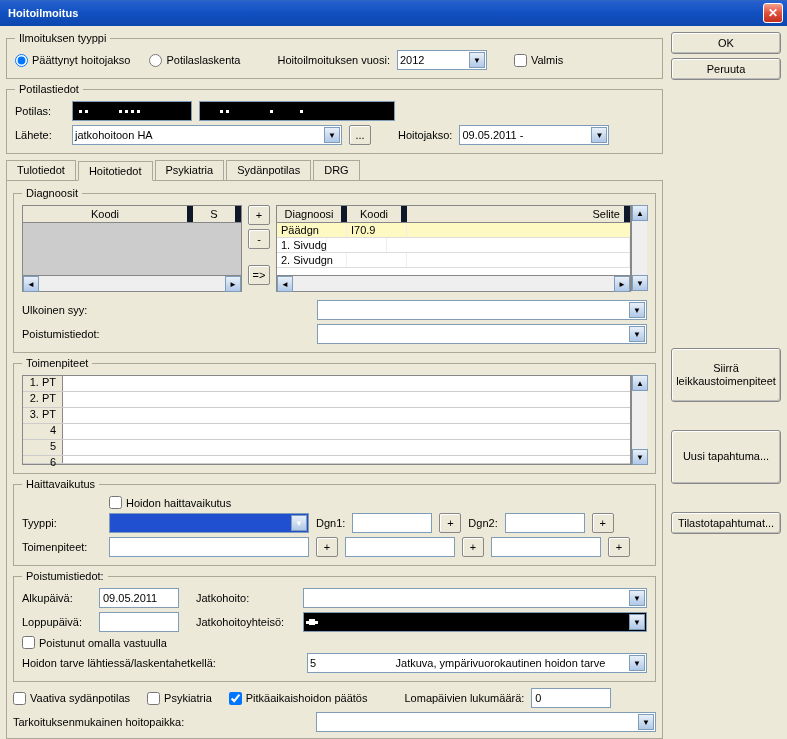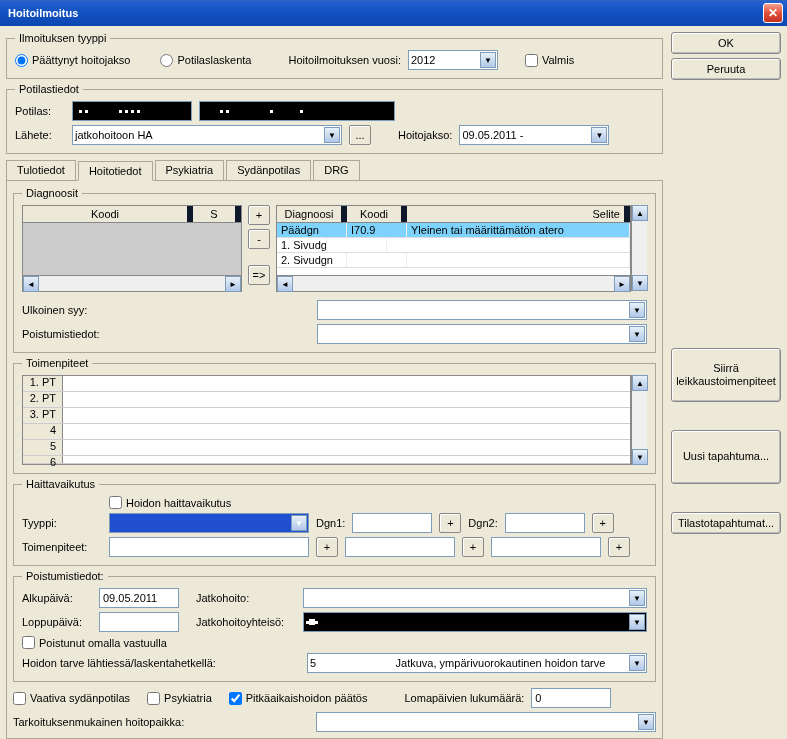--- a/index.html
+++ b/index.html
@@ -26,21 +26,21 @@
 input[type=radio], input[type=checkbox] { margin: 0; }
 .tabs { display: flex; border-bottom: 1px solid #aca899; margin-top: 6px; }
 .tab { padding: 3px 10px; border: 1px solid #aca899; border-bottom: none; background: #ece9d8; margin-right: 2px; cursor: pointer; position: relative; }
 .tab.active { background: #ece9d8; top: 1px; z-index: 2; border-bottom: 1px solid #ece9d8; }
 .tab-content { border: 1px solid #aca899; border-top: none; padding: 6px; }
 .grid { border: 1px solid #888; background: white; position: relative; }
 .grid-header { background: #ece9d8; display: flex; border-bottom: 1px solid #888; }
 .grid-header-cell { padding: 2px 4px; border-right: 6px solid #0f172a; text-align: center; }
 .grid-body { background: white; }
 .grid-row { display: flex; border-bottom: 1px solid #ddd; }
-.grid-row.sel { background: #7dd3fc; }
+.grid-row.sel { background: #fef9c3; }
 .grid-cell { padding: 1px 4px; border-right: 1px solid #eee; overflow: hidden; white-space: nowrap; }
 .scrollbar-h { height: 16px; background: #ece9d8; display: flex; border-top: 1px solid #888; }
 .sb-btn { width: 16px; height: 16px; background: linear-gradient(to bottom,#e8f0f8,#b0c8e8); border: 1px solid #7f9db9; font-size: 8px; display: flex; align-items: center; justify-content: center; cursor: pointer; }
 .sb-track { flex: 1; background: #efefef; }
 .scrollbar-v { width: 16px; background: #ece9d8; display: flex; flex-direction: column; border-left: 1px solid #888; }
 .small-btn { width: 22px; height: 20px; background: #ece9d8; border: 1px solid #888; border-radius: 2px; display: flex; align-items: center; justify-content: center; cursor: pointer; box-shadow: inset 1px 1px 0 #fff; }
 .toimen-table { border: 1px solid #888; background: white; }
 .toimen-row { display: flex; border-bottom: 1px solid #ccc; height: 16px; }
 .toimen-num { width: 40px; text-align: right; padding-right: 6px; background: #ece9d8; border-right: 1px solid #888; }
 .toimen-val { flex: 1; }
@@ -61,21 +61,21 @@
 <div class="content">
   <div class="main-col">
 
     <fieldset>
       <legend>Ilmoituksen tyyppi</legend>
       <div class="row">
         <label class="radio">
           <input type="radio" checked="" style="">
           <span>Päättynyt hoitojakso</span>
         </label>
-        <label class="radio" style="margin-left:23px">
+        <label class="radio" style="margin-left:12px">
           <input type="radio" style="">
           <span>Potilaslaskenta</span>
         </label>
         <span class="lbl" style="margin-left:30px">Hoitoilmoituksen vuosi:</span>
         <div class="select" style="width:90px">
           <span>2012</span>
           <div class="select-arrow">▼</div>
         </div>
         <label class="checkbox" style="margin-left:20px">
           <input type="checkbox" style="">
@@ -170,21 +170,20 @@
             <div class="grid" style="flex:1">
               <div class="grid-header">
                 <div class="grid-header-cell" style="width:70px">Diagnoosi</div>
                 <div class="grid-header-cell" style="width:60px">Koodi</div>
                 <div class="grid-header-cell" style="flex:1;text-align:right">Selite</div>
               </div>
               <div class="grid-body" style="height:52px">
                 <div class="grid-row sel">
                   <div class="grid-cell" style="width:70px">Päädgn</div>
                   <div class="grid-cell" style="width:60px">I70.9</div>
-                  <div class="grid-cell" style="flex:1">Yleinen tai määrittämätön atero</div>
                 </div>
                 <div class="grid-row">
                   <div class="grid-cell" style="width:50px">1. Sivudgn</div>
                   <div class="grid-cell" style="width:60px"></div>
                   <div class="grid-cell" style="flex:1"></div>
                 </div>
                 <div class="grid-row">
                   <div class="grid-cell" style="width:70px">2. Sivudgn</div>
                   <div class="grid-cell" style="width:60px"></div>
                   <div class="grid-cell" style="flex:1"></div>

